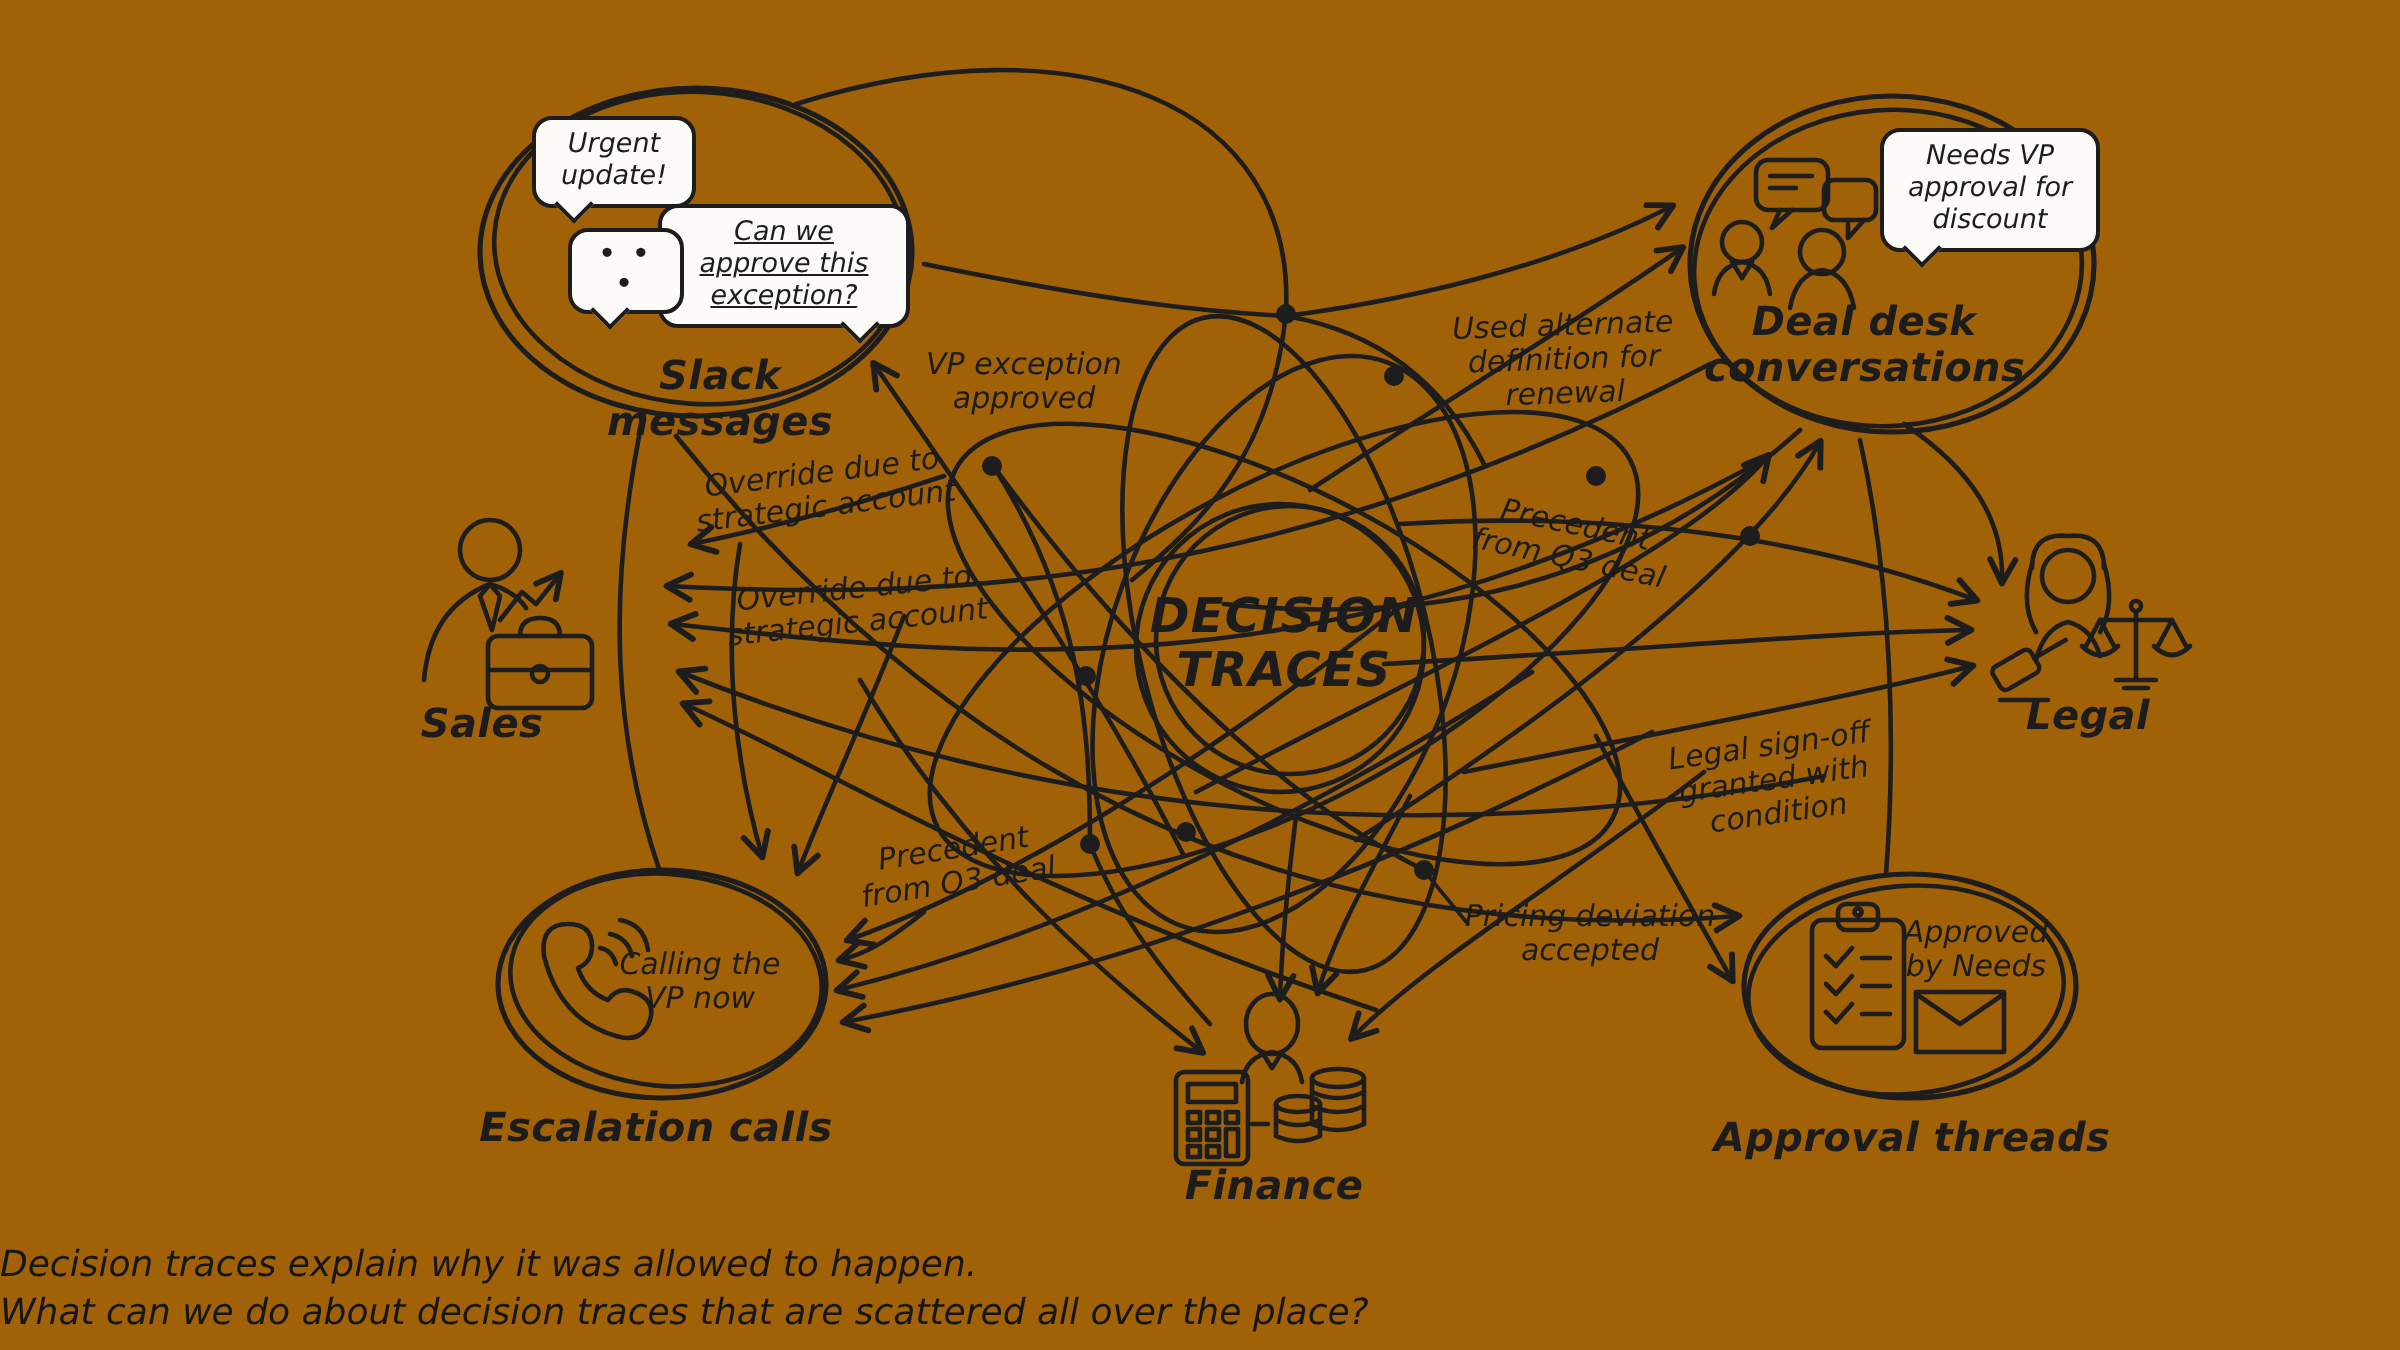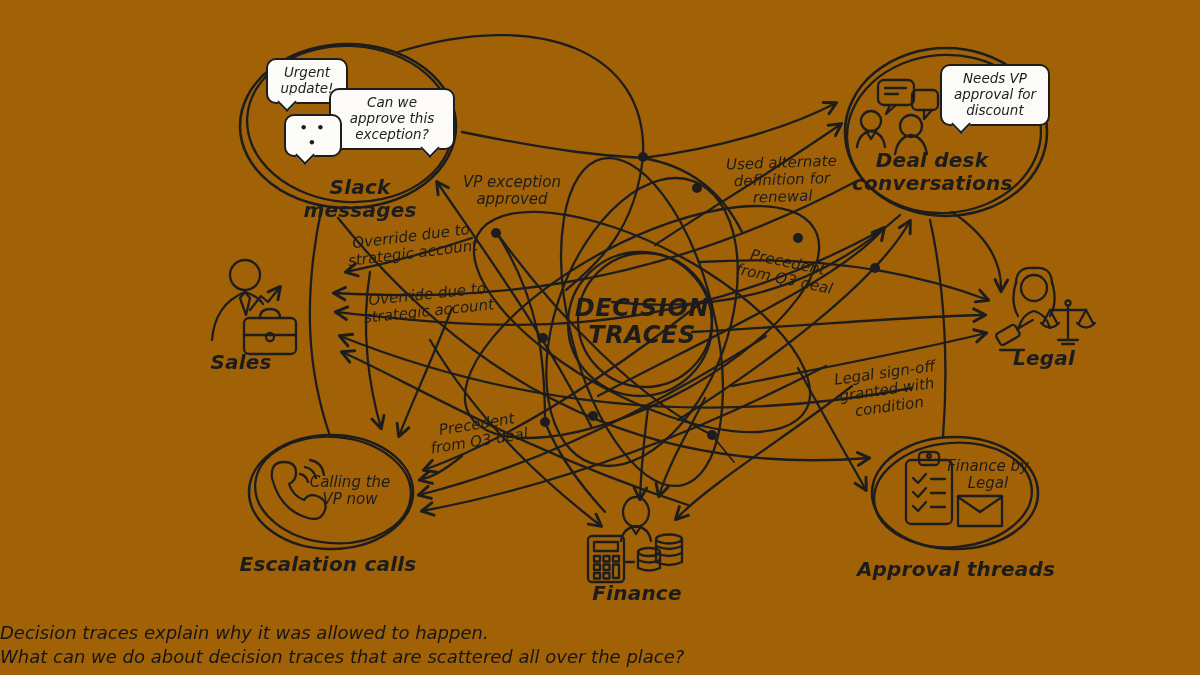--- a/index.html
+++ b/index.html
@@ -233,41 +233,42 @@
         <path class="ink" d="M12,57 l5,8 l5,-8"></path>
       </g>
       <g>
         <circle class="ink" cx="57" cy="52" r="11"></circle>
         <path class="ink" d="M41,80 Q44,63 57,61 Q70,63 73,80"></path>
       </g>
     </g>
   </svg>
 
   <div class="bubble tail-left" style="left:266px;top:58px;width:62px;">Urgent update!</div>
-  <div class="bubble tail-right" style="left:329px;top:88px;width:106px;">Can we approve this exception?</div>
+  <div class="bubble tail-right" style="left:329px;top:102px;width:106px;text-decoration:underline;">Can we approve this exception?</div>
   <div class="bubble tail-left typing" style="left:284px;top:114px;width:42px;">• • •</div>
   <div class="bubble tail-left" style="left:940px;top:64px;width:90px;">Needs VP approval for discount</div>
 
   <div class="label node-label lbl" style="left:360px;top:172px;width:115px;margin-top:27px;">Slack messages</div>
   <div class="label node-label lbl" style="left:932px;top:172px;width:160px;">Deal desk conversations</div>
   <div class="label node-label nowrap lbl" style="left:241px;top:362px;">Sales</div>
   <div class="label node-label nowrap lbl" style="left:1044px;top:358px;">Legal</div>
   <div class="label node-label nowrap lbl" style="left:328px;top:564px;">Escalation calls</div>
   <div class="label node-label nowrap lbl" style="left:637px;top:593px;text-align:right;">Finance</div>
   <div class="label node-label nowrap lbl" style="left:956px;top:569px;">Approval threads</div>
 
   <div class="label note lbl" style="left:350px;top:491px;width:104px;">Calling the VP now</div>
-  <div class="label note lbl" style="left:988px;top:475px;width:92px;">Finance by Legal</div>
+  <div class="label note lbl" style="left:988px;top:475px;width:92px;">Approved by Needs</div>
 
   <div class="label center-title lbl" style="left:642px;top:322px;">DECISION TRACES</div>
 
   <div class="label edge lbl" style="left:512px;top:191px;width:112px;">VP exception approved</div>
   <div class="label edge lbl" style="left:412px;top:245px;width:160px;transform:translate(-50%,-50%) rotate(-7deg);">Override due to strategic account</div>
   <div class="label edge lbl" style="left:428px;top:303px;width:160px;transform:translate(-50%,-50%) rotate(-6deg);">Override due to strategic account</div>
   <div class="label edge lbl" style="left:782px;top:180px;width:128px;transform:translate(-50%,-50%) rotate(-2deg);">Used alternate definition for renewal</div>
   <div class="label edge lbl" style="left:786px;top:271px;width:112px;transform:translate(-50%,-50%) rotate(12deg);">Precedent from Q3 deal</div>
   <div class="label edge lbl" style="left:478px;top:433px;width:112px;transform:translate(-50%,-50%) rotate(-9deg);">Precedent from Q3 deal</div>
   <div class="label edge lbl" style="left:887px;top:390px;width:130px;transform:translate(-50%,-50%) rotate(-8deg);">Legal sign-off granted with condition</div>
+  <div class="label edge lbl" style="left:795px;top:467px;width:150px;">Pricing deviation accepted</div>
 
   <div class="caption" style="top:622px;">Decision traces explain why it was allowed to happen.</div>
   <div class="caption" style="top:646px;">What can we do about decision traces that are scattered all over the place?</div>
 
 </div>
 
 </body></html>

